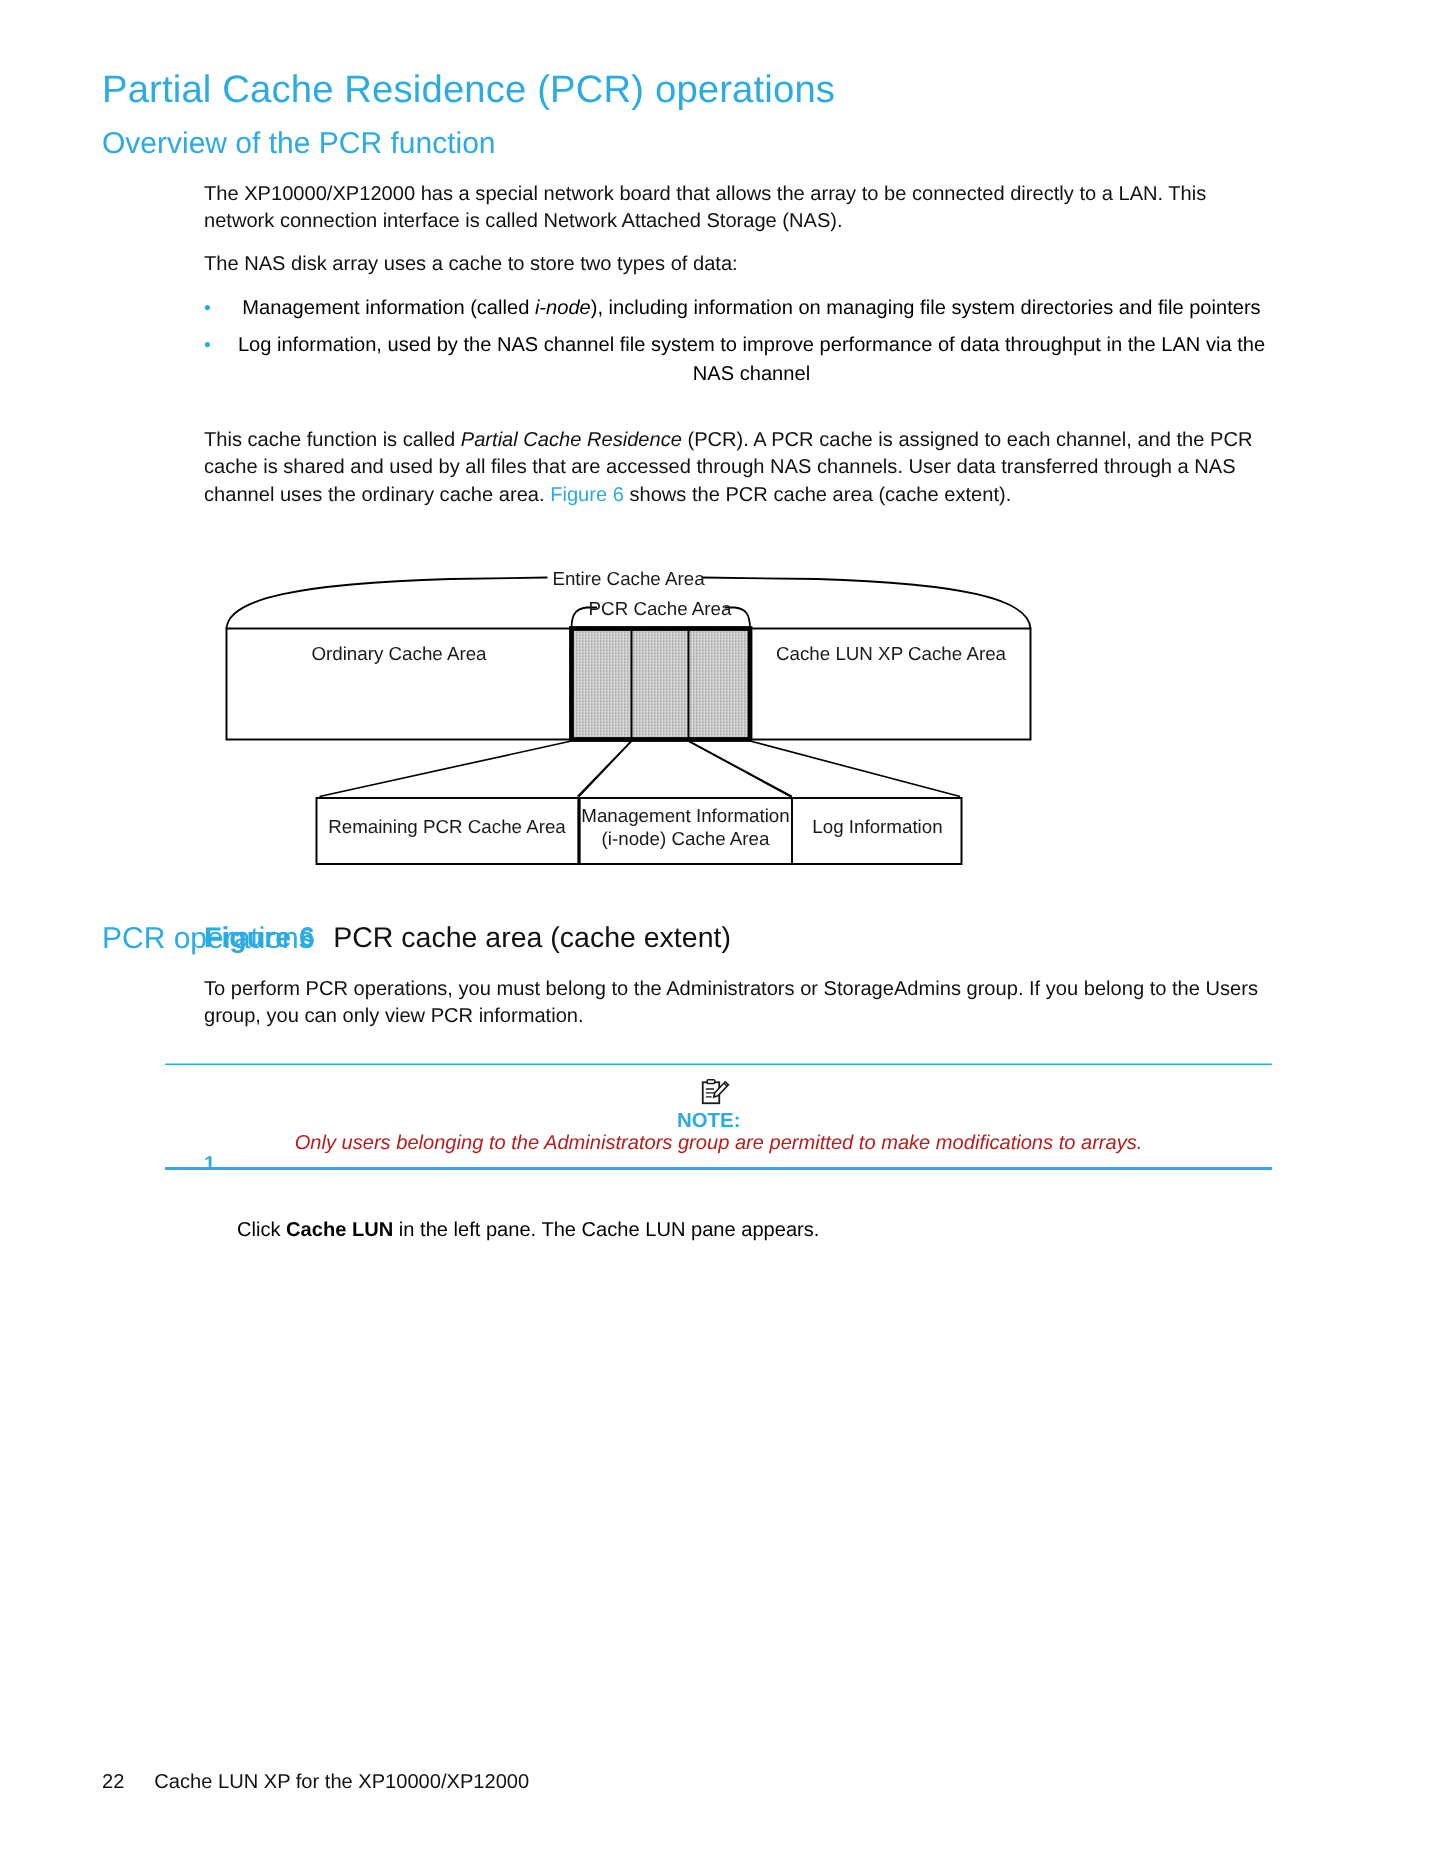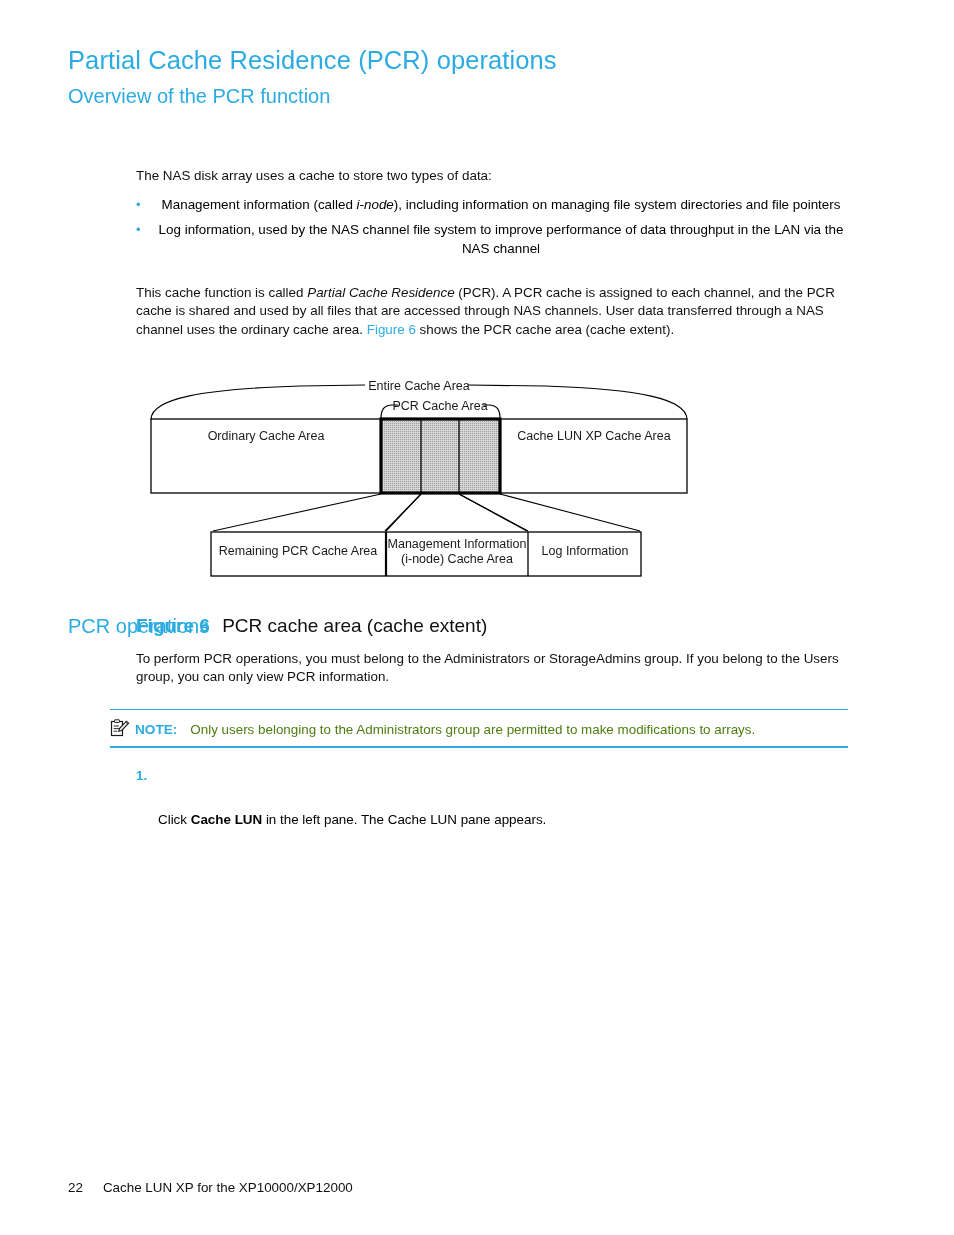--- a/index.html
+++ b/index.html
@@ -117,41 +117,43 @@
     top: 709px;
     width: 738px;
   }
   .note-rule {
     height: 1.4px;
     background: #2BABE2;
     width: 100%;
   }
   .note-inner {
     display: flex;
-    align-items: flex-end;
+    align-items: center;
     padding: 9px 0 9px 0;
+    flex-direction: column;
   }
   .note-icon {
     flex: 0 0 20px;
     width: 20px;
     height: 18px;
     margin-right: 5px;
     position: relative;
     top: 0px;
   }
   .note-word {
     color: #2BABE2;
     font-weight: 700;
     font-size: 13.6px;
     margin-right: 13px;
     white-space: nowrap;
   }
   .note-text {
     font-size: 13.4px;
-    color: #4d7c0f;
+    color: #b91c1c;
+    font-style: italic;
   }
 
   
   .step-list {
     position: absolute;
     left: 136px;
     top: 767px;
     width: 700px;
     font-size: 13.4px;
     line-height: 18.3px;
@@ -189,20 +191,23 @@
   .figure-wrap svg { display: block; }
 </style>
 </head>
 <body>
 
 <div class="page">
 
   <div class="h1">Partial Cache Residence (PCR) operations</div>
   <div class="h2">Overview of the PCR function</div>
 
+  <div class="body-block p1">
+    <span>The XP10000/XP12000 has a special network board that allows the array to be connected directly to a LAN. This network connection interface is called Network Attached Storage (NAS).</span>
+  </div>
 
   <div class="body-block p2">
     <span>The NAS disk array uses a cache to store two types of data:</span>
   </div>
 
   <div class="bullets">
     <div class="bullet-row">
       <span class="bullet-dot">•</span>
       <span class="bullet-text"><span>Management information (called </span><span class="ital">i-node</span><span>), including information on managing file system directories and file pointers</span></span>
     </div>

